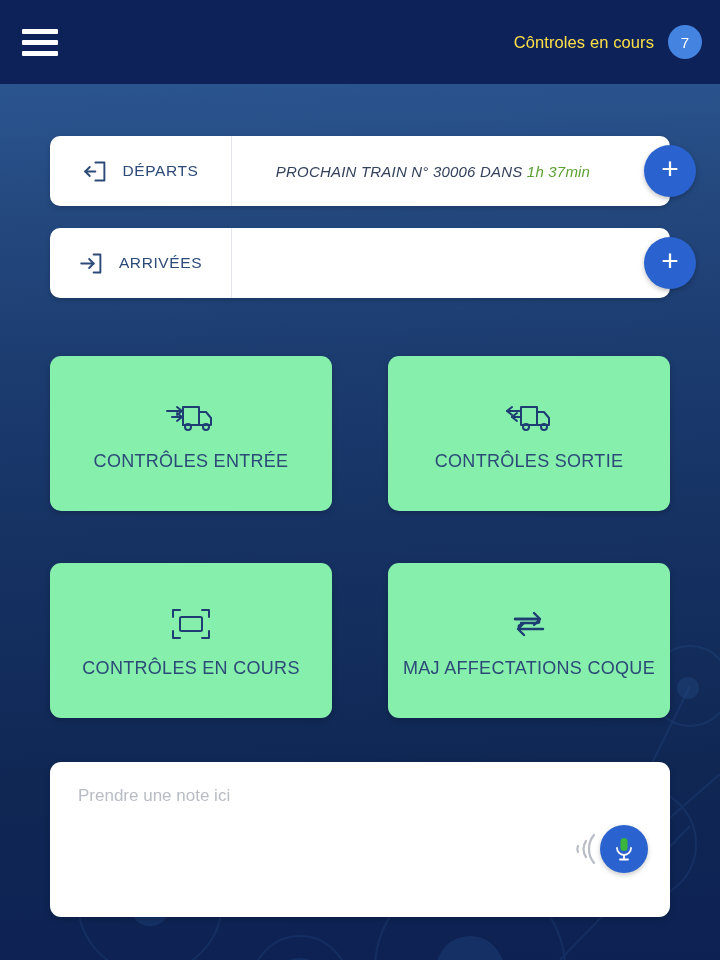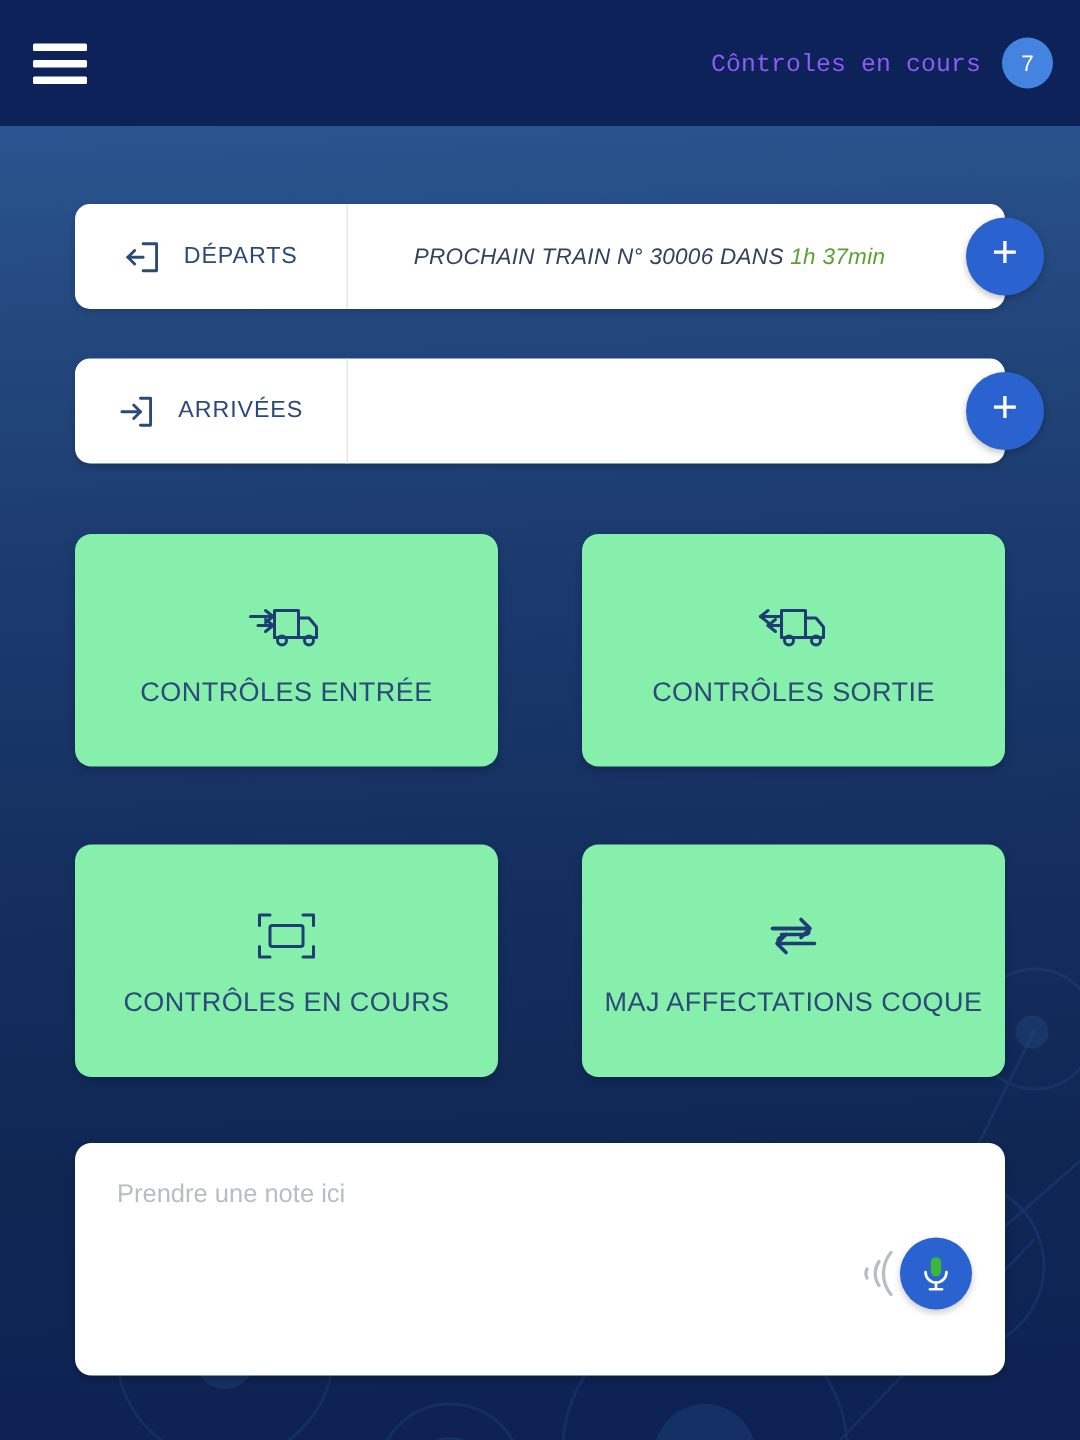--- a/index.html
+++ b/index.html
@@ -80,26 +80,25 @@
 
   .hdr-right {
     position: absolute;
     right: 18px; top: 0;
     height: 84px;
     display: flex;
     align-items: center;
     gap: 14px;
   }
   .hdr-link {
-    color: #8b5cf6;
+    color: #fde047;
     font-size: 16.5px;
     letter-spacing: .1px;
     white-space: nowrap;
     cursor: pointer;
-    font-family: Liberation Mono, monospace;
   }
   .hdr-badge {
     width: 34px; height: 34px;
     border-radius: 50%;
     background: #4583e0;
     color: #ffffff;
     font-size: 15px;
     display: flex;
     align-items: center;
     justify-content: center;
@@ -120,21 +119,21 @@
     position: absolute;
     left: 50px;
     width: 620px; height: 70px;
     background: #ffffff;
     border-radius: 10px;
     display: flex;
     align-items: stretch;
     box-shadow: 0 2px 5px rgba(0,0,0,.18);
   }
   .train-row.departs  { top: 52px; }
-  .train-row.arrivees { top: 155px; }
+  .train-row.arrivees { top: 144px; }
 
   .train-left {
     width: 182px;
     display: flex;
     align-items: center;
     justify-content: center;
     gap: 13px;
     border-right: 1px solid #e3e6ec;
     cursor: pointer;
   }

